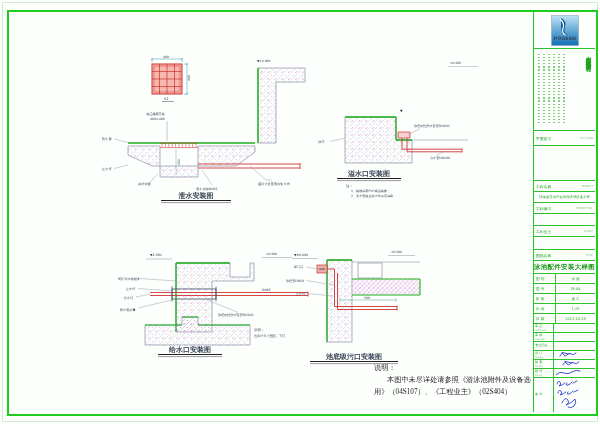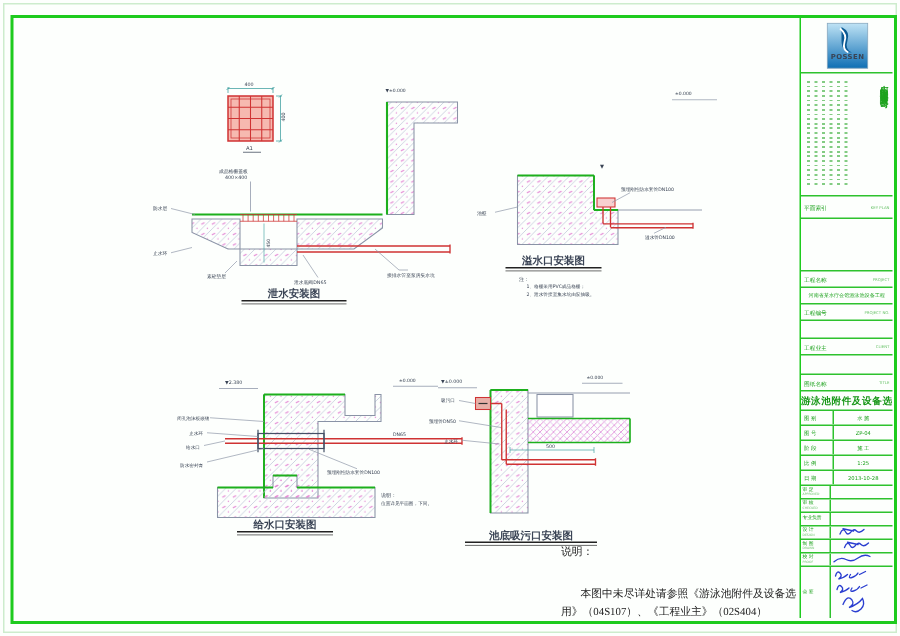--- a/index.html
+++ b/index.html
@@ -32,21 +32,21 @@
   .company-row{position:relative;}
   .company-name{position:absolute;right:2px;top:3px;height:76px;writing-mode:vertical-rl;
                 text-orientation:upright;font-size:5.6px;letter-spacing:.9px;font-weight:bold;
                 color:#1ea21e;white-space:nowrap;}
   .contact-col{position:absolute;top:5px;width:1.6px;height:70px;
                background-image:repeating-linear-gradient(to bottom,rgba(30,162,30,.55) 0 1.2px,transparent 1.2px 3.1px);}
   .keyplan-box{flex:1;}
   
   .notes{position:absolute;left:374px;top:362px;width:158px;font-family:"Liberation Serif",serif;
          font-size:7.2px;line-height:12px;color:#222;}
-  .notes .indent{text-indent:13px;margin-top:16px;}
+  .notes .indent{text-indent:13px;}
 </style>
 </head>
 <body>
 
 <div class="sheet">
   <div class="outer-border"></div>
   <div class="frame"></div>
 
   <svg width="600" height="424" viewBox="0 0 600 424">
     <defs>
@@ -255,21 +255,21 @@
     <div class="tb-row" style="height:11px">
       <span class="cn">工程业主</span>
       <span class="en">CLIENT</span>
     </div>
     <div class="tb-row" style="height:13px"></div>
     <div class="tb-row" style="height:11px">
       <span class="cn">图纸名称</span>
       <span class="en">TITLE</span>
     </div>
     <div class="tb-row center" style="height:13px">
-      <span class="bigtitle">游泳池附件及设备选</span>
+      <span class="bigtitle">泳池配件安装大样图</span>
     </div>
 
     <div class="tb-row" style="height:10px;padding:0">
       <span class="f-label">图 别</span>
       <span class="f-val">水 施</span>
     </div>
     <div class="tb-row" style="height:10px;padding:0">
       <span class="f-label">图 号</span>
       <span class="f-val">ZP-04</span>
     </div>

